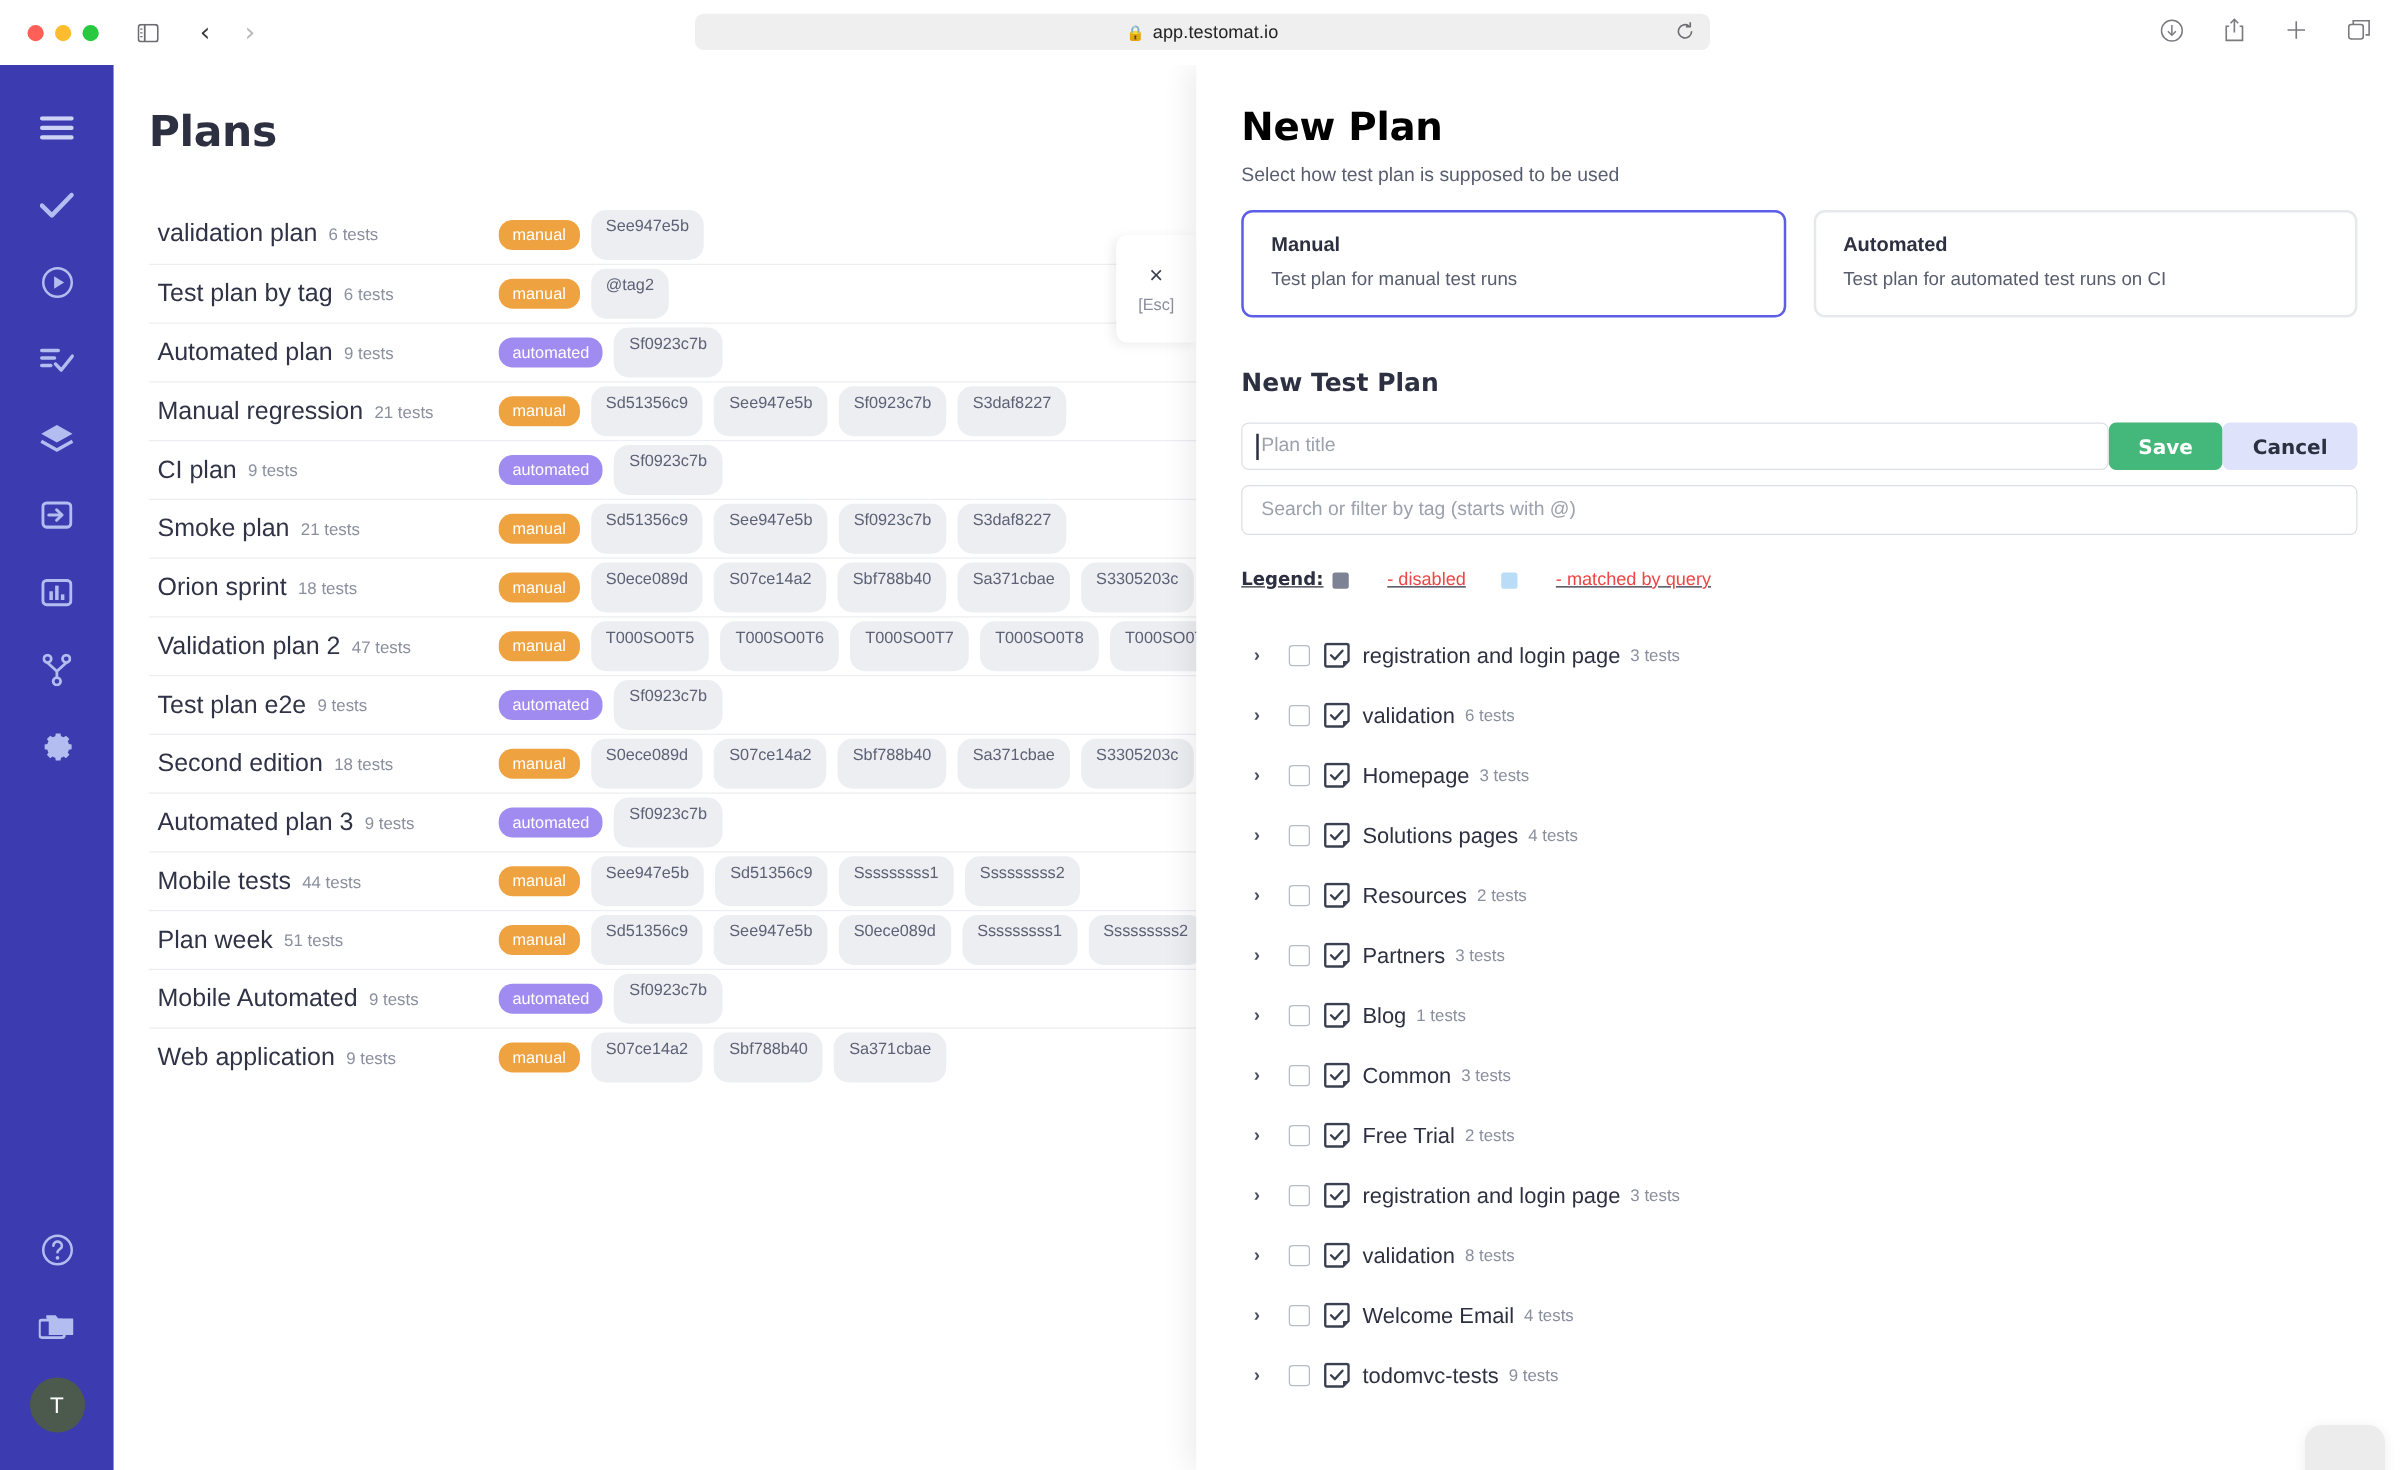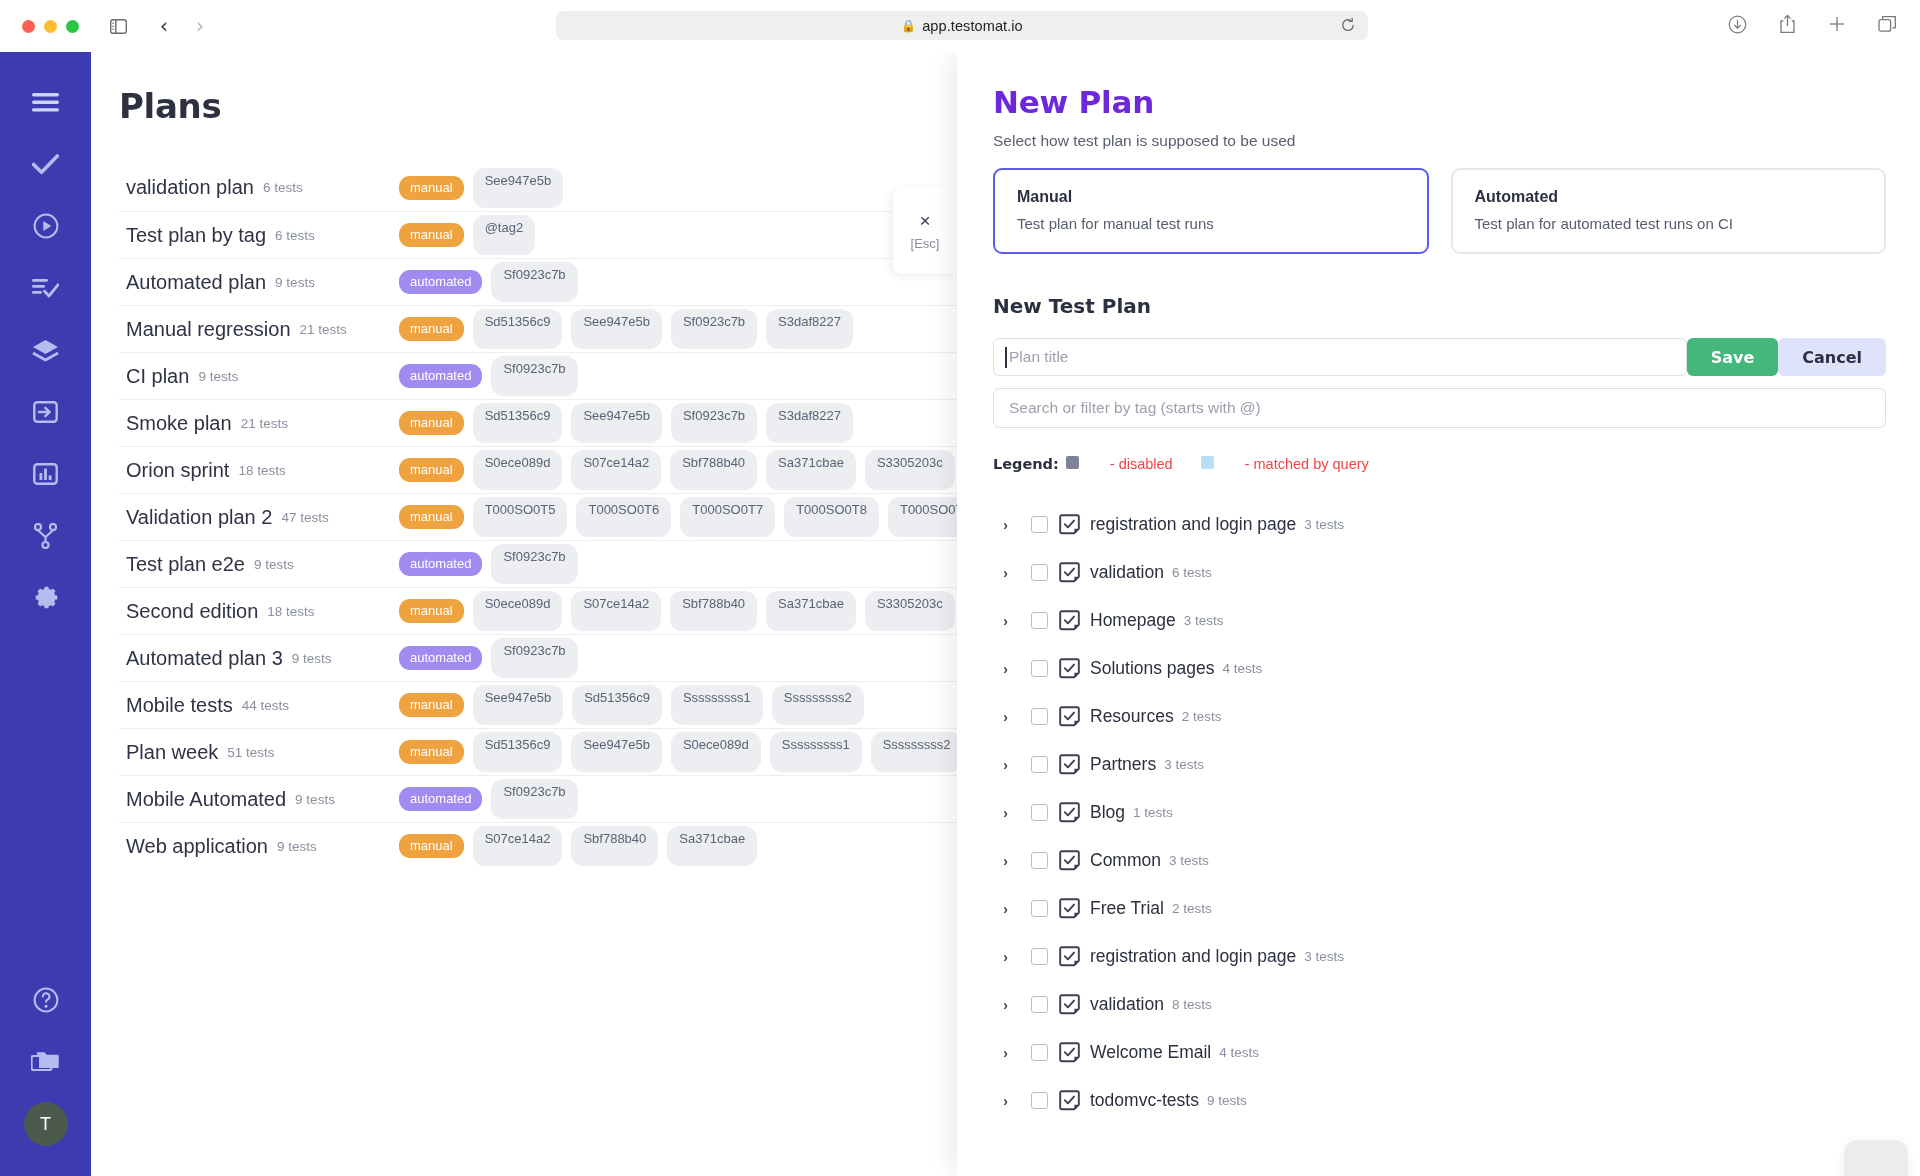--- a/index.html
+++ b/index.html
@@ -111,21 +111,21 @@
   .esc-x { font-size: 19px; color: #3b4050; line-height: 1; }
   .esc-label { font-size: 13px; color: #8a8f9e; }
 
   
   .drawer {
     position: absolute; right: 0; top: 0; width: 963px; height: 1124px;
     background: #ffffff; box-shadow: -6px 0 22px rgba(0,0,0,0.08);
     padding: 32px 34px 0 36px; overflow: hidden; z-index: 10;
   }
   .drawer-title {
-    font-size: 31px; font-weight: bold; color: #6d28d9;
+    font-size: 31px; font-weight: bold; color: #000000;
     font-family: "DejaVu Sans", sans-serif; letter-spacing: -0.2px;
   }
   .drawer-sub { font-size: 15.5px; color: #585e70; margin-top: 12px; }
 
   .mode-cards { display: flex; gap: 22px; margin-top: 18px; }
   .mode-card {
     flex: 1; border: 2px solid #e6e8ec; border-radius: 9px;
     padding: 18px 22px 20px;
   }
   .mode-card.selected { border-color: #5d5de8; }
@@ -154,21 +154,21 @@
   .check-label { font-size: 16.5px; font-weight: bold; color: #2d3040; margin-top: 36px;
                  font-family: "DejaVu Sans", sans-serif; }
   .check-label .hint { font-size: 13px; font-weight: normal; color: #6a7083; }
 
   .tag-search {
     height: 40px; border: 1px solid #dcdfe5; border-radius: 6px; margin-top: 12px;
     display: flex; align-items: center; padding: 0 15px;
     font-size: 15.5px; color: #9ca1ae;
   }
 
-  .legend { display: flex; align-items: flex-start; gap: 7px; margin-top: 28px; font-size: 14.5px; color: #2d3040; }
+  .legend { display: flex; align-items: center; gap: 7px; margin-top: 28px; font-size: 14.5px; color: #2d3040; text-decoration: underline; }
   .legend b { font-family: "DejaVu Sans", sans-serif; }
   .sw { width: 13px; height: 13px; border-radius: 2px; display: inline-block; }
   .sw.disabled { background: #7d8394; }
   .sw.matched { background: #b9dcf7; }
   .legend-txt { color: #ef4444; margin-left: 24px; }
   .legend-gap { width: 14px; }
 
   .tree { margin-top: 28px; }
   .tree-row { display: flex; align-items: center; height: 48px; padding-left: 10px; }
   .chev { width: 20px; color: #4a5061; font-size: 15px; font-weight: bold; }

